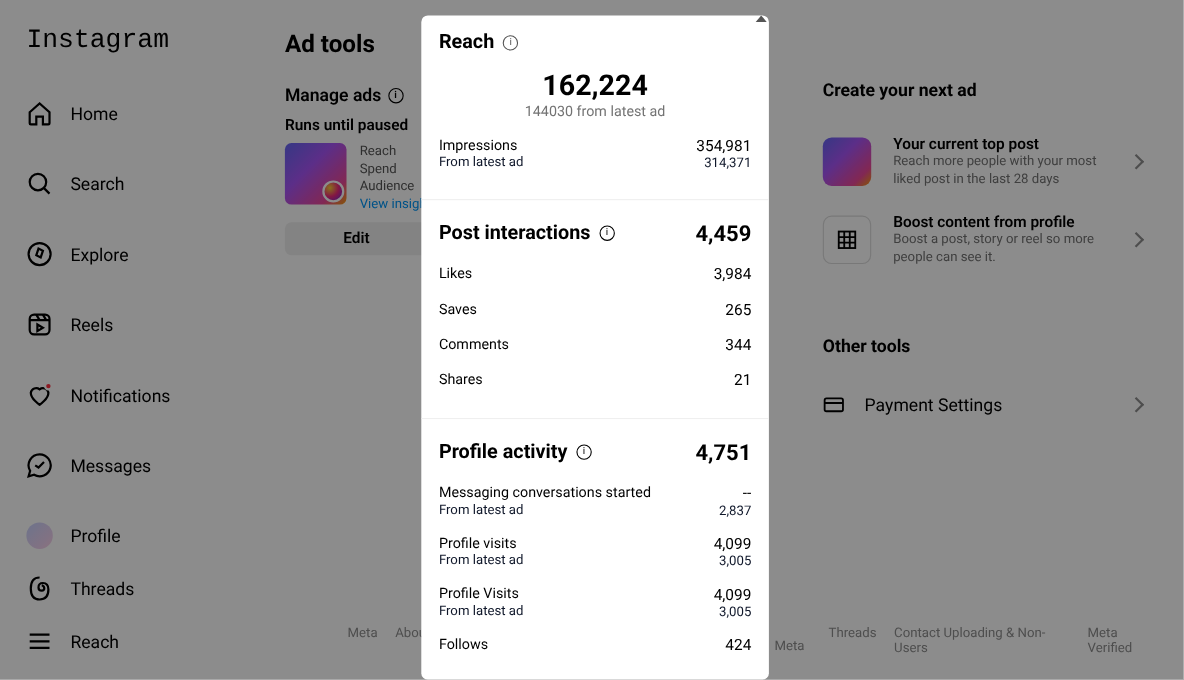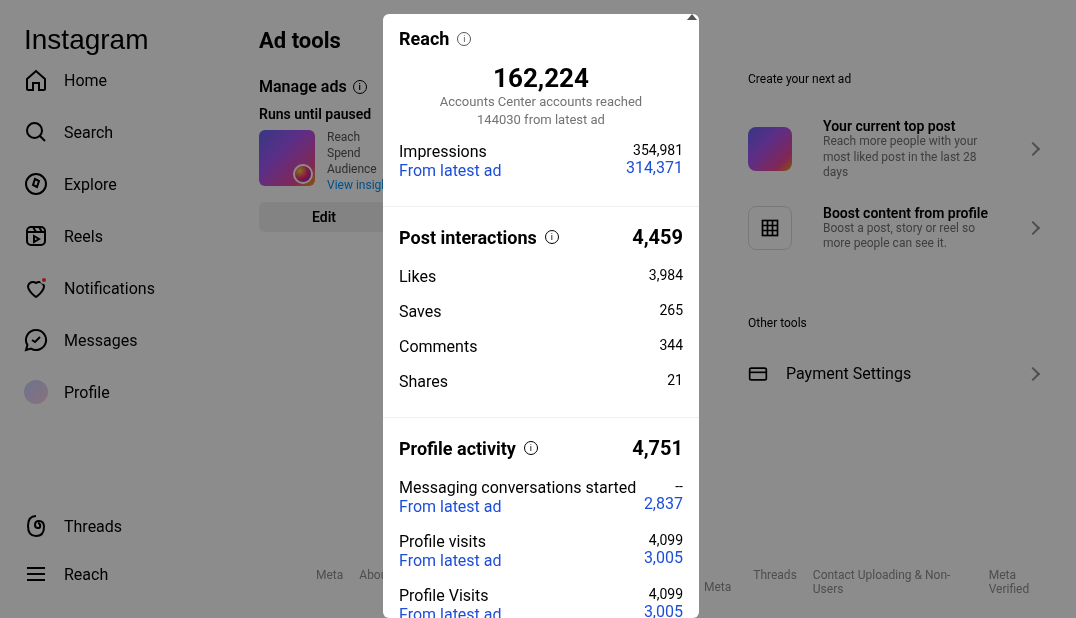--- a/index.html
+++ b/index.html
@@ -1,22 +1,22 @@
 <!DOCTYPE html>
 <html><head>
 <meta charset="utf-8">
 <style>
 *{box-sizing:border-box;margin:0;padding:0;font-family:-apple-system,BlinkMacSystemFont,"Segoe UI",Roboto,Helvetica,Arial,sans-serif}
 body{width:1076px;height:618px;background:#fff;position:relative;overflow:hidden;color:#000}
 
 .backdrop{position:absolute;inset:0;background:rgba(0,0,0,.45);pointer-events:none;z-index:5}
 
 .sidebar{position:absolute;left:0;top:0;bottom:0;width:245px;padding:24px 12px 20px;display:flex;flex-direction:column;z-index:1}
-.logo{font-family:Liberation Sans, sans-serif;font-size:28px;font-weight:500;padding-left:12px;}
-.nav{display:flex;flex-direction:column;gap:4px;flex:1}
+.logo{font-family:Liberation Mono, monospace;font-size:24px;font-weight:500;padding-left:12px;margin-bottom:28px}
+.nav{display:flex;flex-direction:column;gap:16px;flex:1}
 .nav-item{display:flex;align-items:center;gap:16px;padding:12px;border-radius:8px;cursor:pointer;font-size:16px}
 .nav-item .ic{width:24px;height:24px;display:flex;align-items:center;justify-content:center;position:relative}
 .nav-item svg{width:24px;height:24px;fill:none;stroke:#000;stroke-width:2}
 .dot{position:absolute;top:0;right:0;width:8px;height:8px;background:#ff3040;border-radius:50%;border:2px solid #fff}
 .bottom-nav{display:flex;flex-direction:column}
 .avatar{width:24px;height:24px;border-radius:50%;background:linear-gradient(135deg,#c7d2fe,#fbcfe8)}
 
 .main{position:absolute;left:245px;top:0;right:0;bottom:0;padding:28px 0 0;z-index:1}
 .col-left{position:absolute;left:14px;top:28px;width:380px}
 .pagetitle{font-size:22px;font-weight:700;margin-bottom:24px}
@@ -24,22 +24,22 @@
 .info-ic{width:14px;height:14px;border:1.5px solid #000;border-radius:50%;display:inline-flex;align-items:center;justify-content:center;font-size:9px}
 .runs{font-size:14px;font-weight:600;margin-bottom:8px}
 .ad-row{display:flex;gap:12px;margin-bottom:10px}
 .ad-thumb{width:56px;height:56px;border-radius:6px;background:linear-gradient(135deg,#6366f1 0%,#a855f7 40%,#ec4899 80%,#f59e0b 100%);position:relative}
 .ad-thumb::after{content:"";position:absolute;right:2px;bottom:2px;width:16px;height:16px;background:radial-gradient(circle at 30% 30%,#f9ce34,#ee2a7b,#6228d7);border-radius:50%;border:2px solid #fff}
 .ad-meta{display:flex;flex-direction:column;font-size:12px;color:#555;gap:2px}
 .view-ins{color:#0095f6;font-size:12px}
 .edit-btn{width:130px;height:30px;background:#efefef;border:none;border-radius:6px;font-size:14px;font-weight:600;cursor:pointer}
 
 .col-right{position:absolute;right:38px;top:72px;width:290px}
-.col-right h3{font-size:12px;font-weight:400;margin-bottom:20px}
-.card{display:flex;align-items:center;gap:31px;padding:12px 0;cursor:pointer}
+.col-right h3{font-size:16px;font-weight:700;margin-bottom:20px}
+.card{display:flex;align-items:center;gap:20px;padding:12px 0;cursor:pointer}
 .card .icbox{width:44px;height:44px;border-radius:8px;display:flex;align-items:center;justify-content:center}
 .icbox.grad{background:linear-gradient(135deg,#6366f1 0%,#a855f7 40%,#ec4899 80%,#f59e0b 100%)}
 .icbox.grey{border:1px solid #dbdbdb}
 .card-body{flex:1}
 .card-title{font-size:14px;font-weight:600}
 .card-sub{font-size:12px;color:#737373;line-height:1.3}
 .chev{width:10px;height:10px;border-right:2px solid #8e8e8e;border-bottom:2px solid #8e8e8e;transform:rotate(-45deg)}
 .other-tools{margin-top:52px}
 .tool-row{display:flex;align-items:center;gap:18px;padding:14px 0;cursor:pointer}
 .tool-row .ic{width:20px;height:20px}
@@ -52,23 +52,23 @@
 .modal-scroll{overflow-y:auto;height:100%;padding:14px 16px}
 .modal-scroll::-webkit-scrollbar{width:8px}
 .modal-scroll::-webkit-scrollbar-thumb{background:#c7c7c7;border-radius:4px}
 .sec-head{display:flex;align-items:center;gap:8px;margin-bottom:4px}
 .sec-title{font-size:18px;font-weight:700}
 .sec-head .info-ic{border-color:#555;color:#555}
 .hero{text-align:center;margin:14px 0 6px}
 .hero-num{font-size:26px;font-weight:700}
 .hero-sub{font-size:13px;color:#737373;line-height:1.35}
 .row{display:flex;justify-content:space-between;padding:8px 0}
-.row .l{font-size:16px}
+.row .l{font-size:13px}
 .row .r{font-size:14px;text-align:right}
-.sub1{font-size:16px;color:#1d4ed8}
+.sub1{font-size:12px;color:#0f172a}
 .div{height:1px;background:#efefef;margin:18px -16px}
 .sec2-head{display:flex;justify-content:space-between;align-items:center;margin-bottom:10px}
 .sec2-head .lft{display:flex;align-items:center;gap:8px}
 .sec2-head .num{font-size:20px;font-weight:700}
 .tri{position:absolute;top:0;right:2px;width:0;height:0;border-left:5px solid transparent;border-right:5px solid transparent;border-bottom:6px solid #555}
 .modal-wrap{position:relative}
 </style>
 </head>
 <body>
 
@@ -225,21 +225,20 @@
 
 <div class="modal modal-wrap">
   <span class="tri"></span>
   <div class="modal-scroll">
     <div class="sec-head">
       <span class="sec-title">Reach</span>
       <span class="info-ic">i</span>
     </div>
     <div class="hero">
       <div class="hero-num">162,224</div>
-      <div class="hero-sub">Accounts Center accounts reached</div>
       <div class="hero-sub">144030 from latest ad</div>
     </div>
     <div class="row">
       <div>
           <div class="l">Impressions</div>
           <div class="sub1">From latest ad</div>
         </div>
       <div>
           <div class="r">354,981</div>
           <div class="sub1" style="text-align:right">314,371</div>

